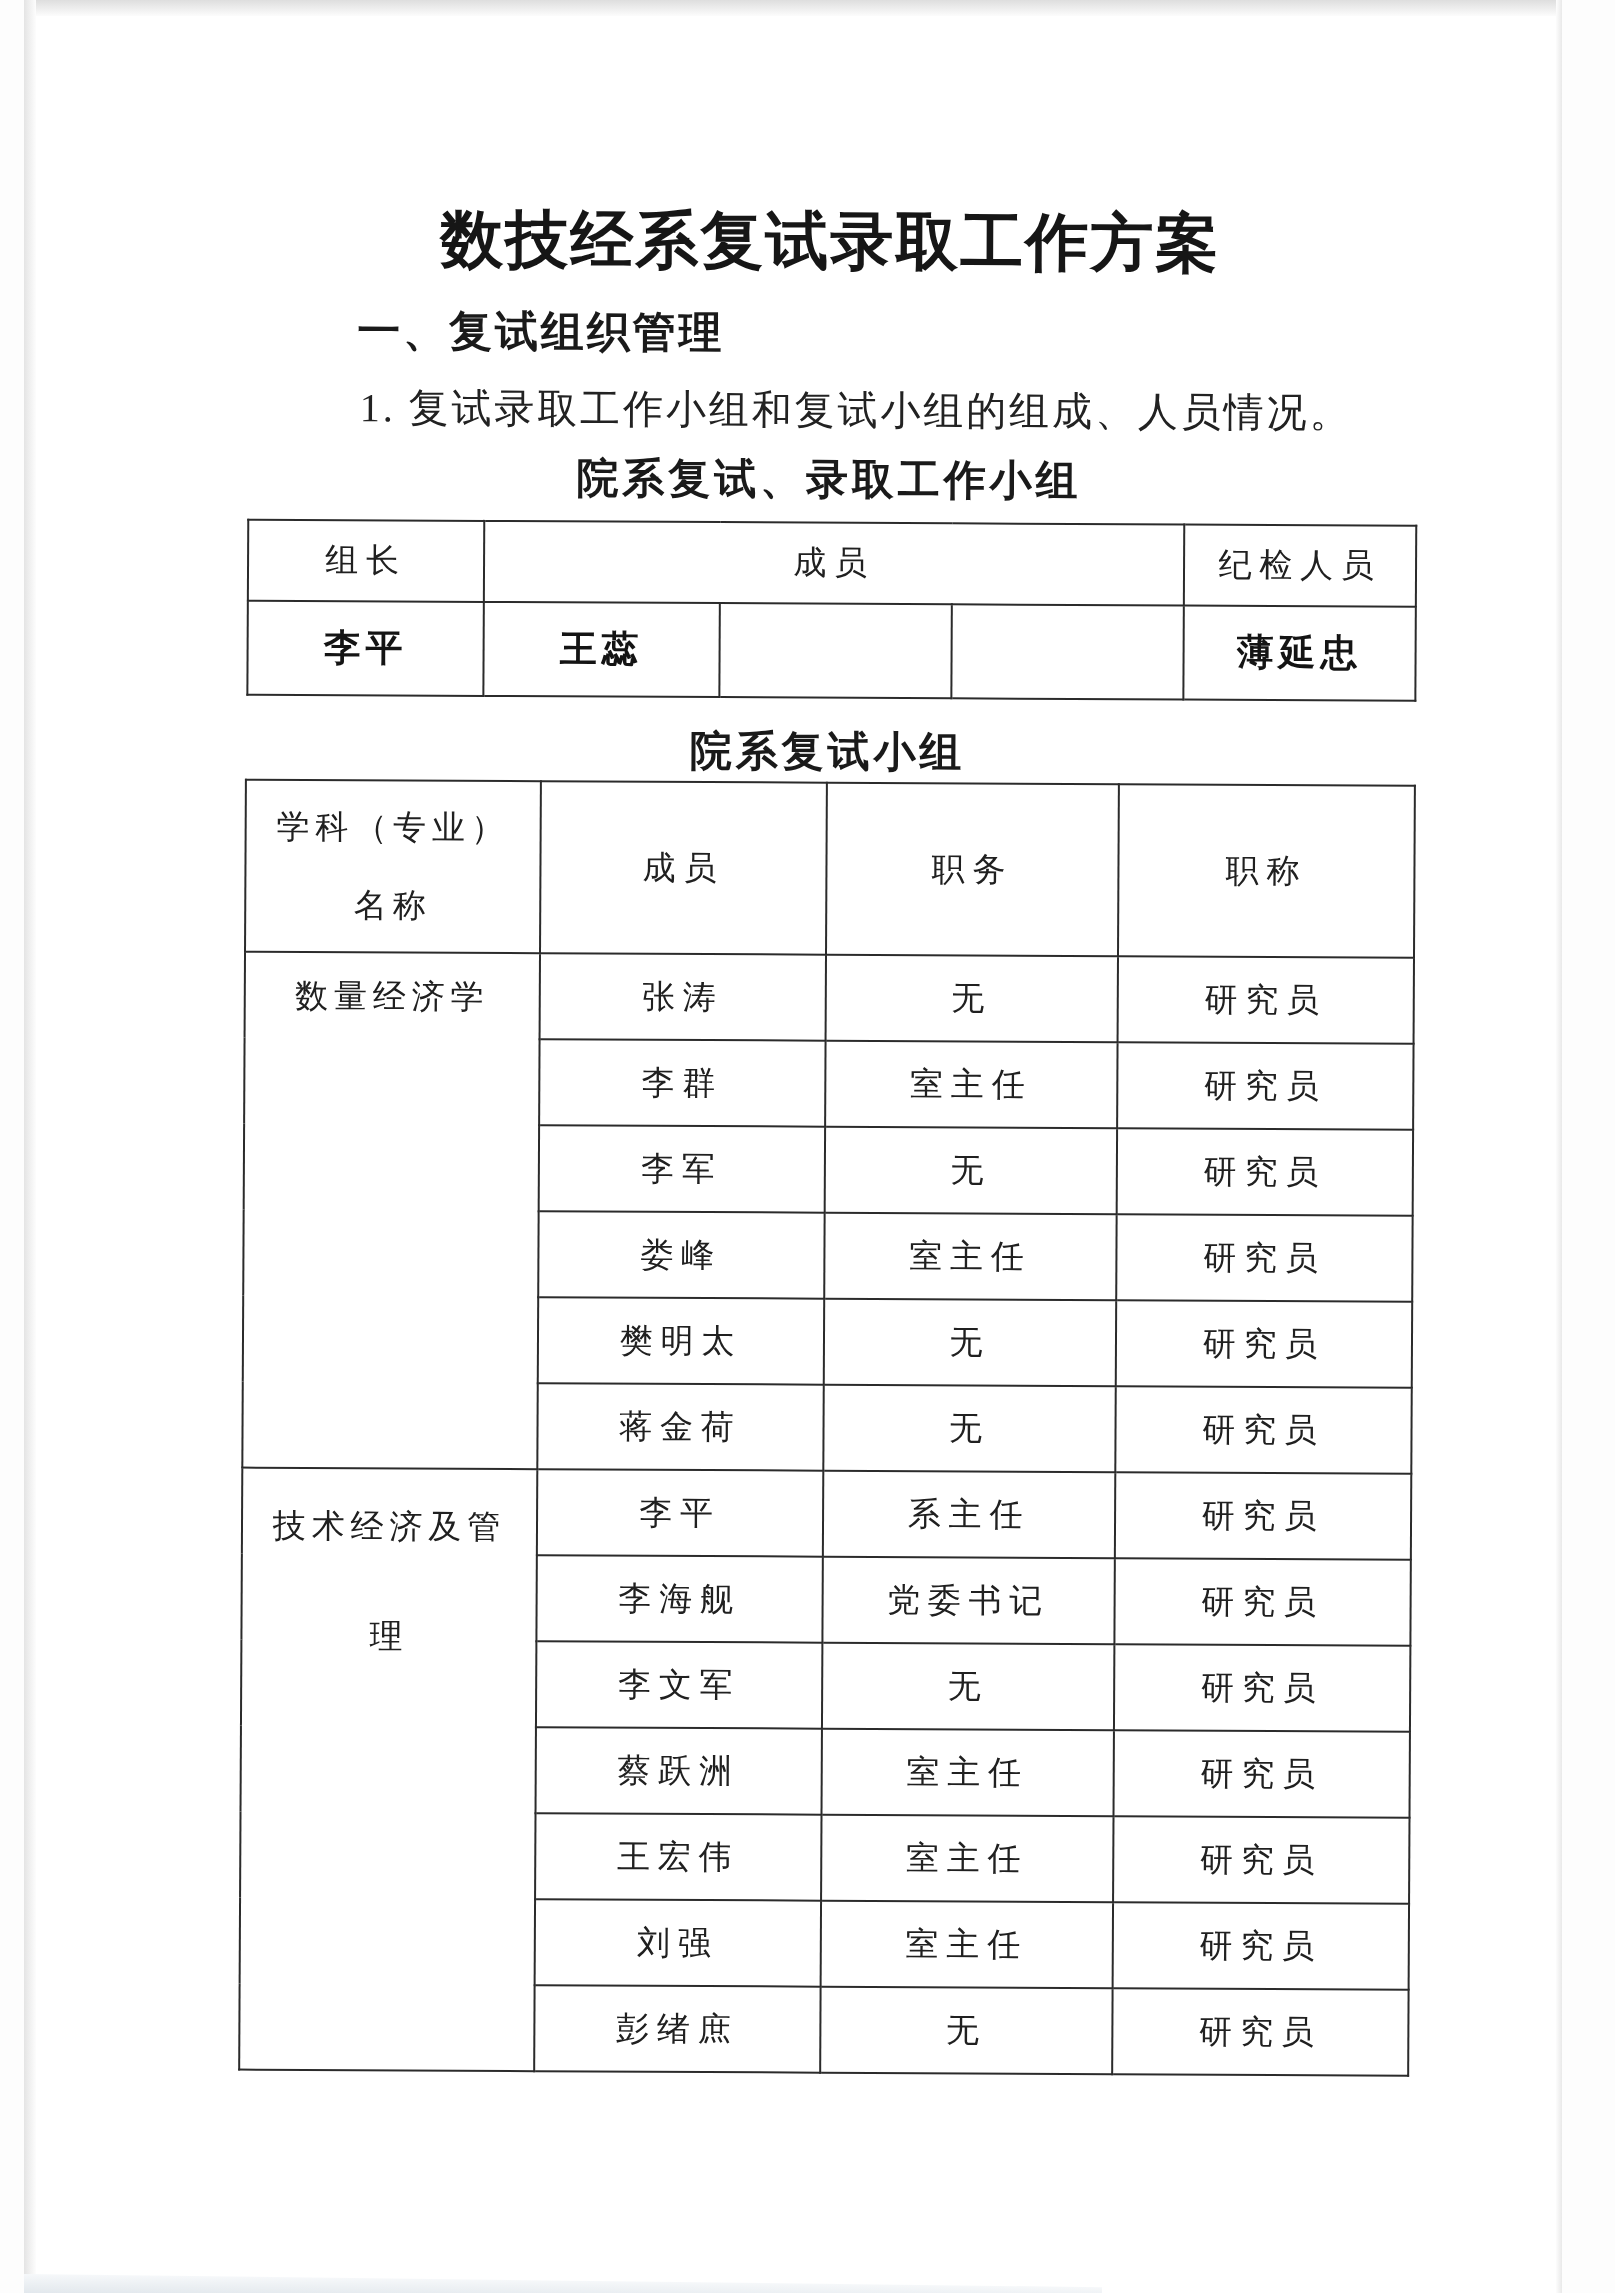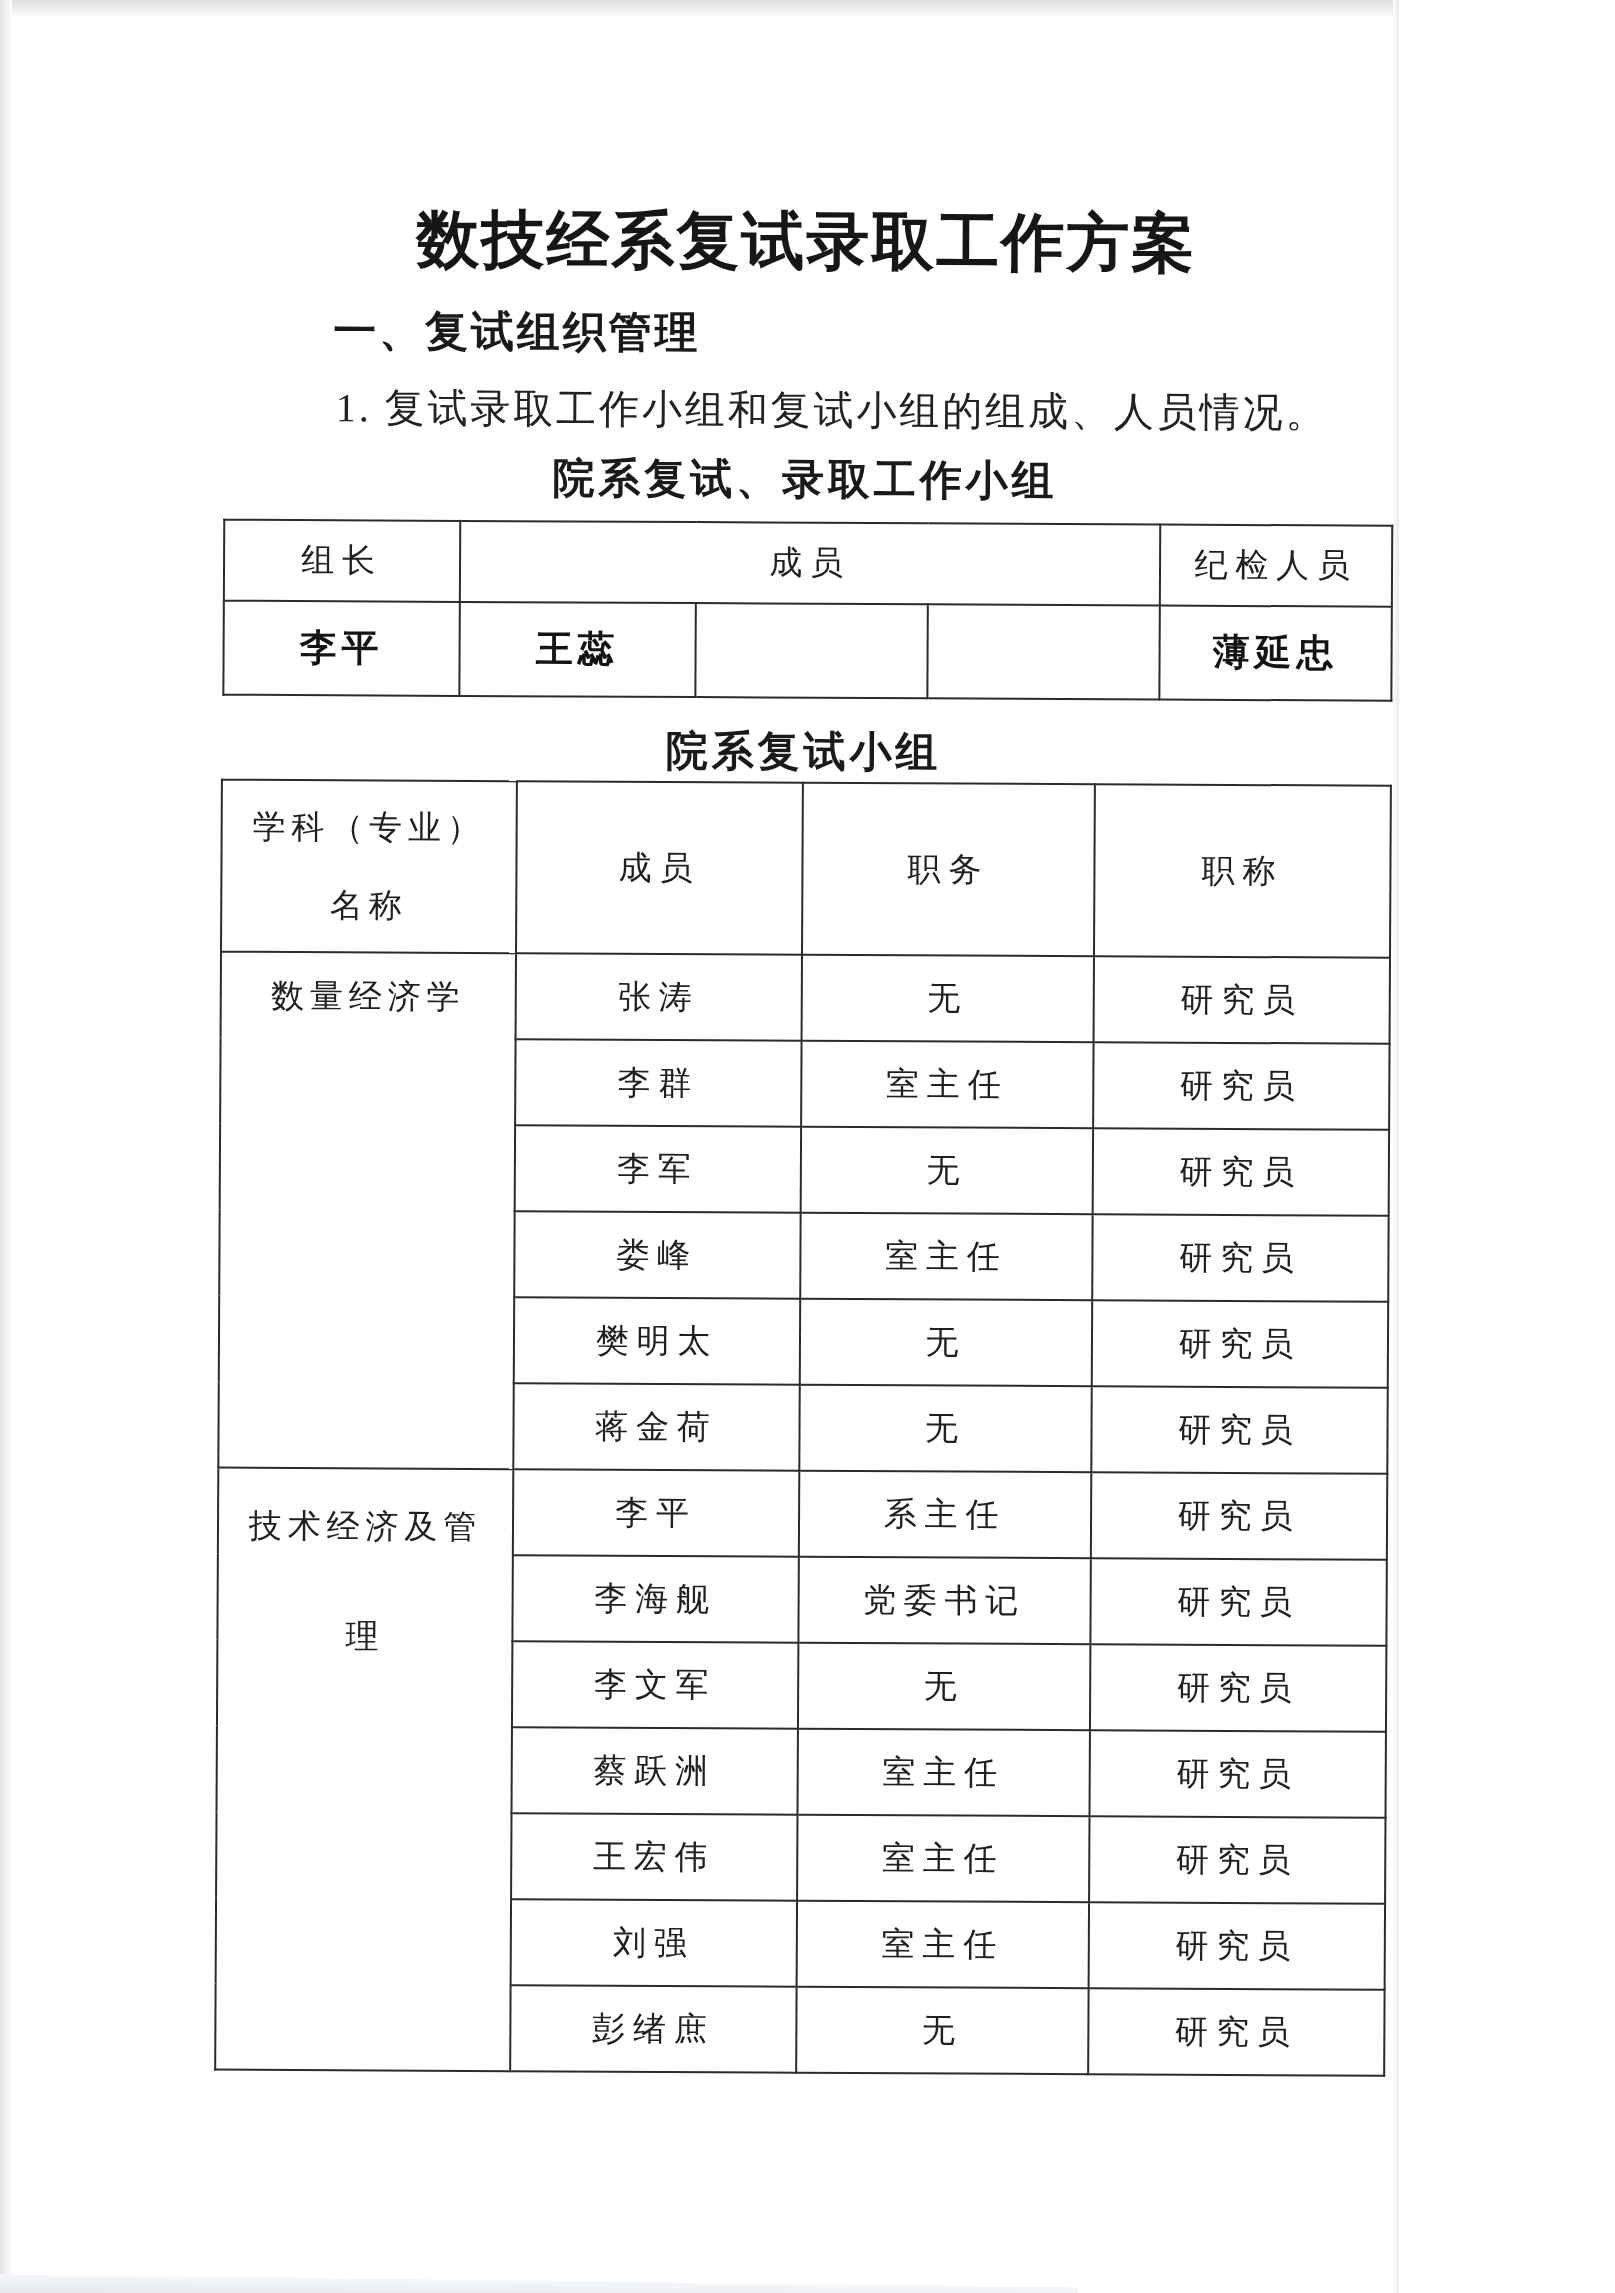--- a/index.html
+++ b/index.html
@@ -4,21 +4,21 @@
 <style>
   html,body{margin:0;padding:0;}
   body{
     width:1615px;height:2294px;
     background:#fdfdfd;
     font-family:"Liberation Serif", serif;
     color:#1e1e1e;
     overflow:hidden;
   }
   .page{
-    position:relative;width:1399px;height:2294px;background:#ffffff;
+    position:relative;width:1538px;height:2294px;background:#ffffff;margin-left:24px;
   }
   
   .scan-top{position:absolute;top:0;left:0;right:0;height:15.7px;
     background:linear-gradient(#dedede,#fcfcfc);}
   .scan-left{position:absolute;top:0;left:0;bottom:0;width:11.8px;
     background:linear-gradient(90deg,#e4e4e4,#fdfdfd);}
   .scan-right{position:absolute;top:0;right:0;bottom:0;width:5.9px;
     background:linear-gradient(270deg,#e9e9e9,#fdfdfd);}
   .scan-bottom{position:absolute;left:0;bottom:-5.9px;width:1078px;height:25.5px;
     background:linear-gradient(#f6f8fa,#dbe2e8);

